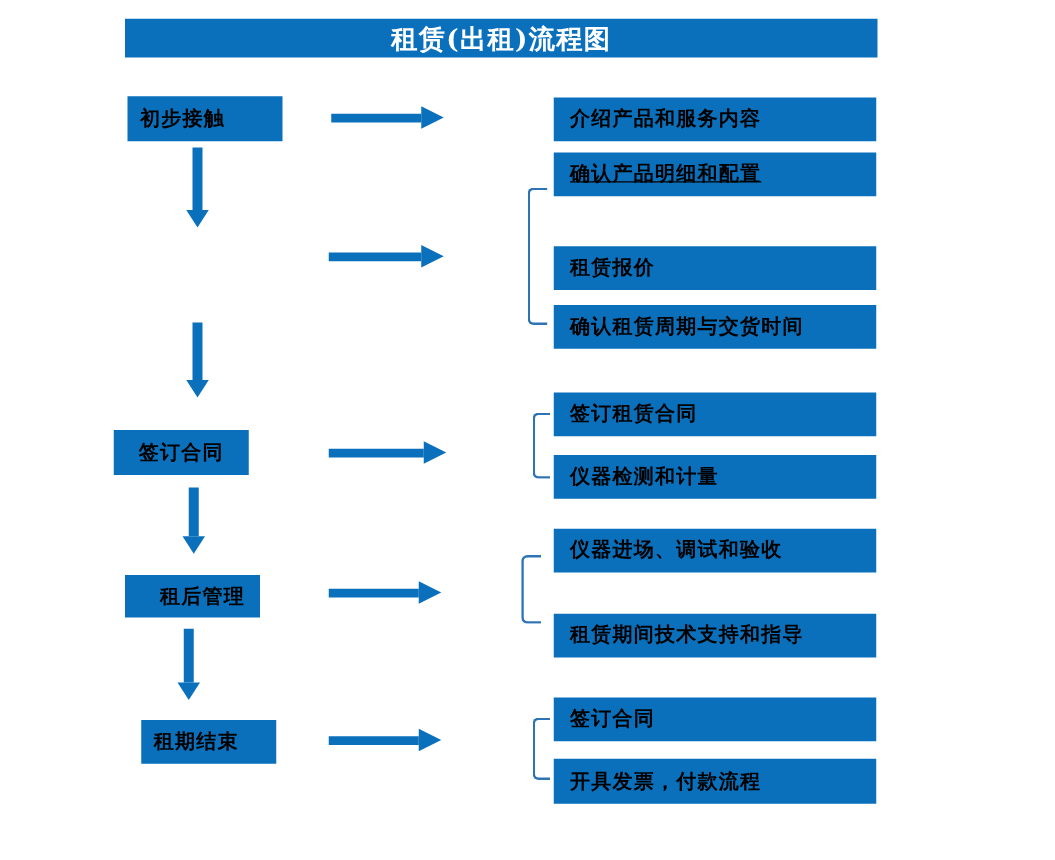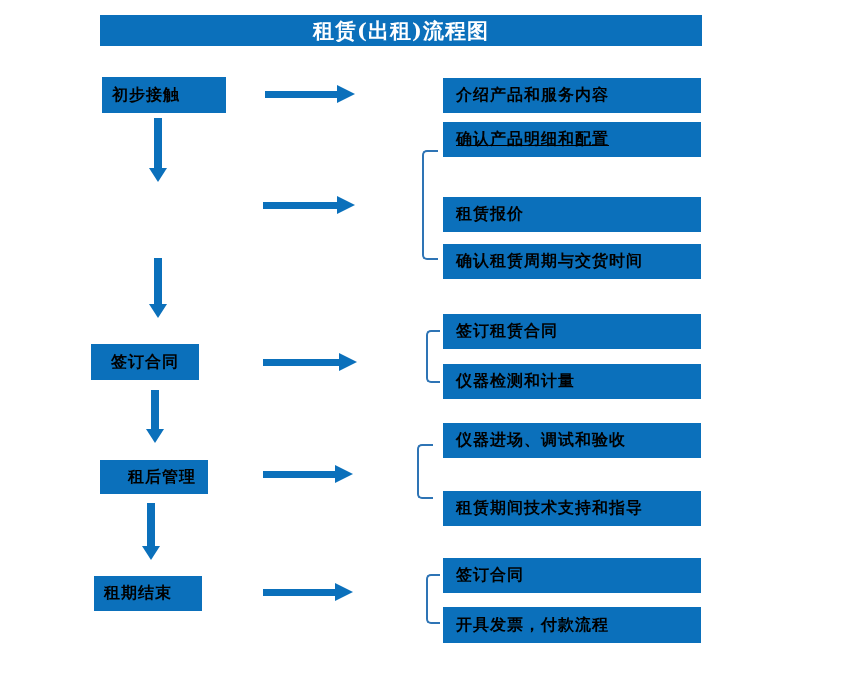--- a/index.html
+++ b/index.html
@@ -25,21 +25,21 @@
     font-size:16px;font-weight:bold;letter-spacing:1px;
     display:flex;align-items:center;box-sizing:border-box;
     white-space:nowrap;
   }
   .step{padding-left:10px;}
   .detail{left:443px;width:258px;height:35px;padding-left:13px;}
   .s1{left:102px;top:77px;width:124px;height:36px;}
   .s2{left:102px;top:187px;width:124px;height:36px;}
   .s3{left:91px;top:344px;width:108px;height:36px;padding-left:20px;}
   .s4{left:100px;top:460px;width:108px;height:34px;padding-left:28px;}
-  .s5{left:94px;top:576px;width:108px;height:35px;}
+  .s5{left:113px;top:576px;width:108px;height:35px;}
   .r1{top:78px;}
   .r2{top:122px;text-decoration:underline;}
   .r3{top:197px;text-align:right;}
   .r4{top:244px;}
   .r5{top:314px;}
   .r6{top:364px;}
   .r7{top:423px;}
   .r8{top:491px;}
   .r9{top:558px;}
   .r10{top:607px;height:36px;text-align:center;}

